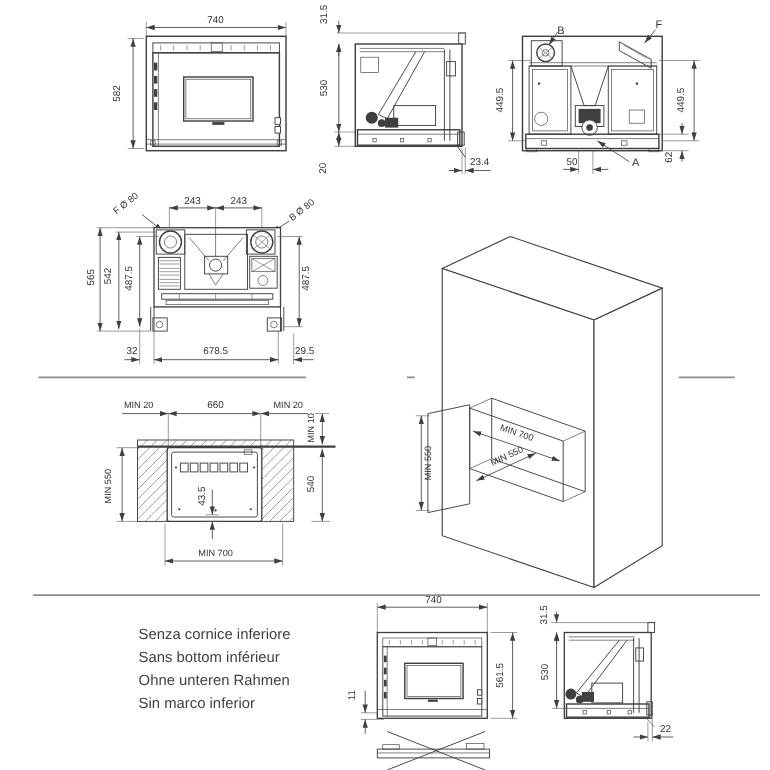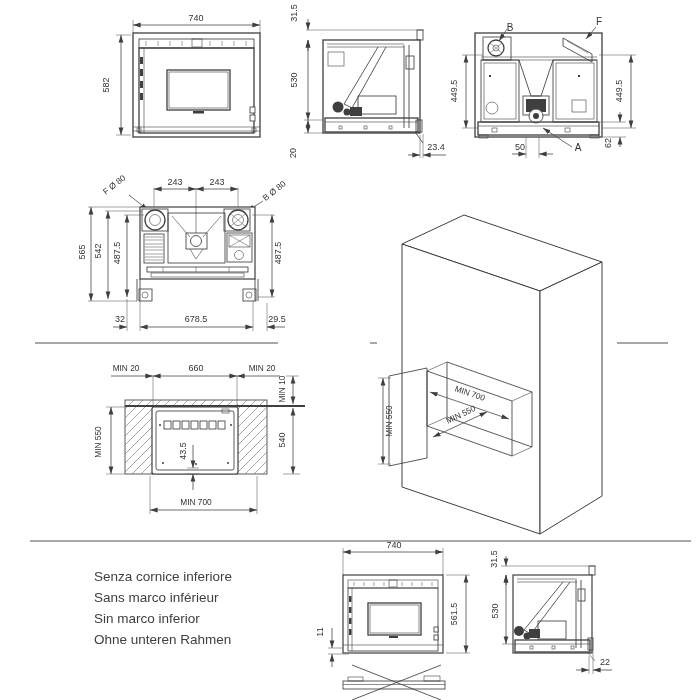--- a/index.html
+++ b/index.html
@@ -12,21 +12,21 @@
   .fw{fill:#ffffff;stroke:#3f3f3f;}
   .fd{fill:#3f3f3f;stroke:none;}
   .dl{stroke:#4a4a4a;stroke-width:0.8;fill:none;}
   .xl{stroke:#5a5a5a;stroke-width:0.55;fill:none;}
   .ht{stroke:#6a6a6a;stroke-width:0.6;fill:none;}
   .gray{stroke:#8c8c8c;stroke-width:1.5;fill:none;}
   text.d{font-family:"Liberation Sans",sans-serif;font-size:9px;fill:#333;text-anchor:middle;}
   text.m{font-size:8.3px;}
   text.L{font-size:10px;}
   text.p{font-size:8.5px;}
-  #notes{position:absolute;left:94px;top:566px;color:#3f3f3f;font-size:13.5px;line-height:21px;}
+  #notes{position:absolute;left:126px;top:566px;color:#3f3f3f;font-size:13.5px;line-height:21px;}
 </style>
 </head>
 <body>
 
 <div id="page">
 <svg width="700" height="700" viewBox="0 0 700 700">
   <defs>
     <marker id="arr" viewBox="0 0 8 8" refX="7.6" refY="4" markerWidth="8" markerHeight="8" orient="auto-start-reverse" markerUnits="userSpaceOnUse">
       <path d="M0,1.6 L7.6,4 L0,6.4 Z" fill="#3f3f3f"></path>
     </marker>
@@ -328,17 +328,17 @@
     <text class="d" x="498" y="611" transform="rotate(-90 498 611)">530</text>
     <path class="xl" d="M589,656 V674 M593,650 V674"></path>
     <path class="dl" d="M576,670 H589" marker-end="url(#arr)"></path>
     <path class="dl" d="M612,670 H593" marker-end="url(#arr)"></path>
     <text class="d" x="605" y="665">22</text>
   </g>
 </svg>
 
 <div id="notes">
   <div>Senza cornice inferiore</div>
-  <div>Sans marco inférieur</div>
+  <div>Sans bottom inférieur</div>
+  <div>Ohne unteren Rahmen</div>
   <div>Sin marco inferior</div>
-  <div>Ohne unteren Rahmen</div>
 </div>
 </div>
 
 </body></html>

